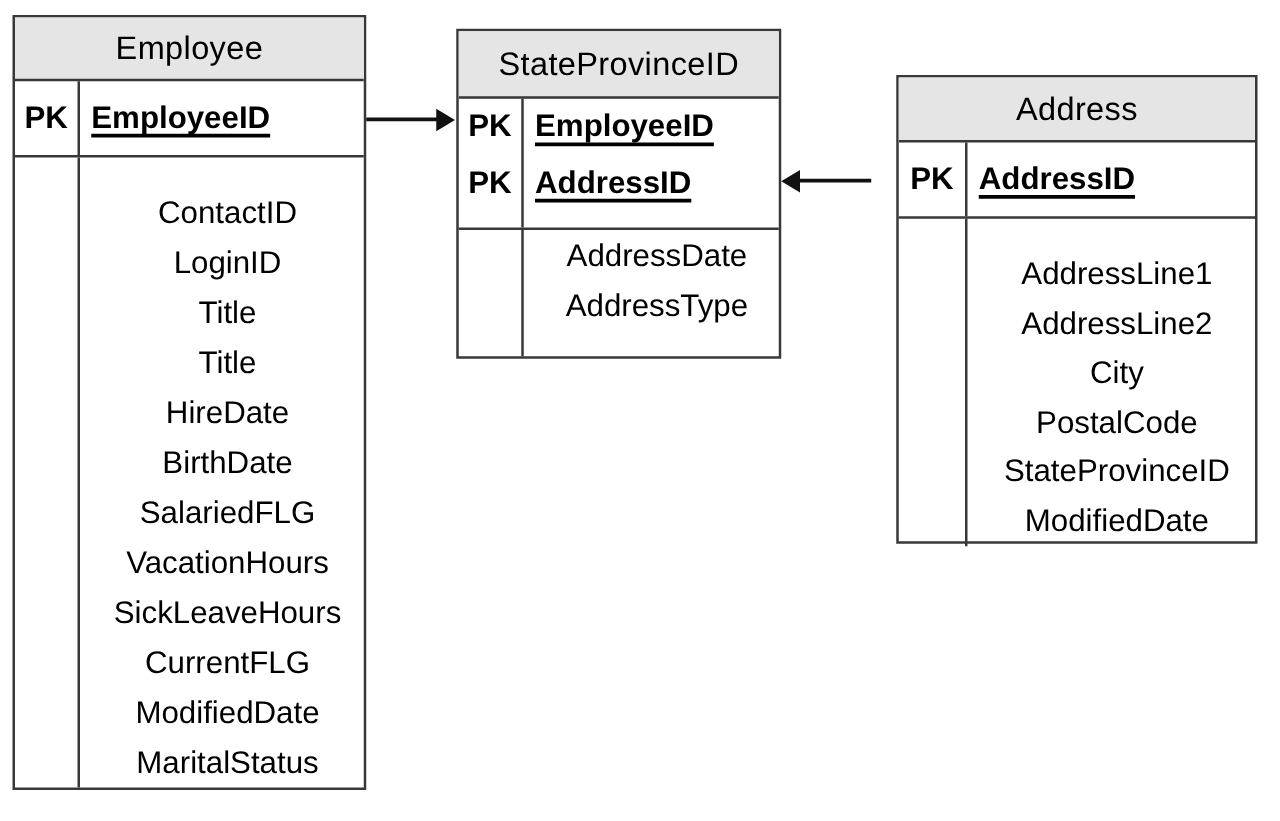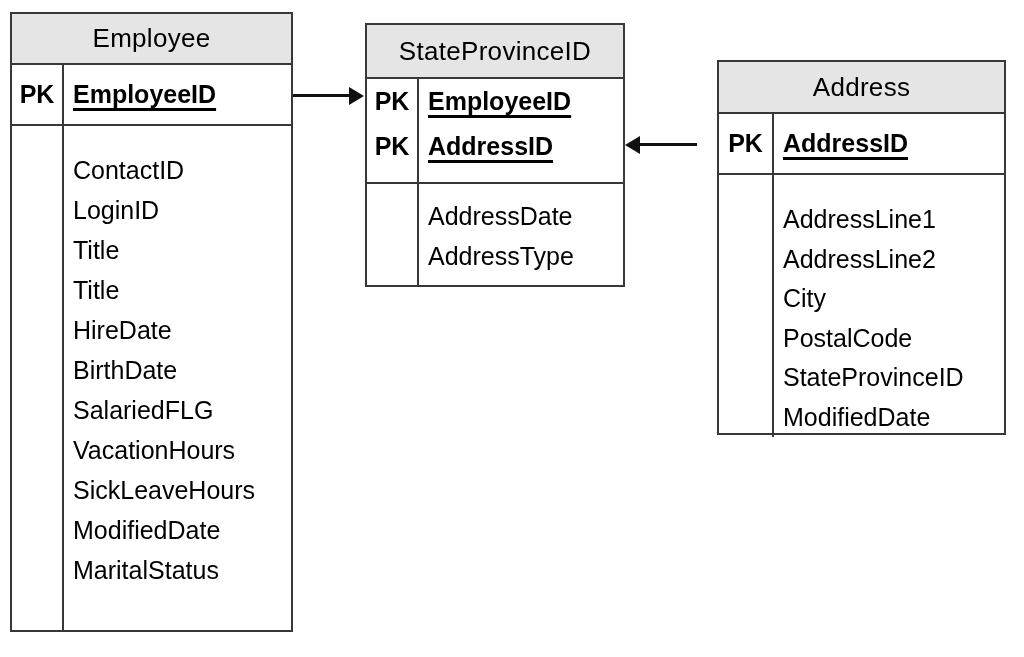--- a/index.html
+++ b/index.html
@@ -72,20 +72,21 @@
     font-size: 25px;
     text-decoration: underline;
     text-decoration-thickness: 2.5px;
     text-underline-offset: 5px;
     white-space: nowrap;
   }
   .attr-col {
     box-sizing: border-box;
     padding-left: 9px;
     flex: 1 1 auto;
+    text-align: center;
   }
   .attr {
     font-size: 25px;
     white-space: nowrap;
   }
   
   #entity-employee { left: 10px; top: 12px; width: 283px; height: 620px; }
   #entity-employee .entity-header { height: 51px; }
   #entity-employee .key-section { height: 61px; }
   #entity-employee .pk-col { width: 52px; }
@@ -102,21 +103,21 @@
     justify-content: flex-start;
     padding-top: 0;
   }
   #entity-employeeaddress .key-section .pk-label,
   #entity-employeeaddress .key-section .pk-field {
     line-height: 45px;
     height: 45px;
     display: flex;
     align-items: center;
   }
-  #entity-employeeaddress .attr-col { padding-top: 12px; }
+  #entity-employeeaddress .attr-col { padding-top: 1px; }
   #entity-employeeaddress .attr { line-height: 40px; }
   
   #entity-address { left: 697px; top: 60px; width: 289px; height: 375px; margin-left: 20px; }
   #entity-address .entity-header { height: 52px; }
   #entity-address .key-section { height: 61px; }
   #entity-address .pk-col { width: 55px; }
   #entity-address .attr-col { padding-top: 25px; }
   #entity-address .attr { line-height: 39.5px; }
   
   .arrow-shaft {
@@ -166,20 +167,21 @@
       <div class="attr-col">
         <div class="attr">ContactID</div>
         <div class="attr">LoginID</div>
         <div class="attr">Title</div>
         <div class="attr">Title</div>
         <div class="attr">HireDate</div>
         <div class="attr">BirthDate</div>
         <div class="attr">SalariedFLG</div>
         <div class="attr">VacationHours</div>
         <div class="attr">SickLeaveHours</div>
+        <div class="attr">CurrentFLG</div>
         <div class="attr">ModifiedDate</div>
         <div class="attr">MaritalStatus</div>
       </div>
     </div>
   </div>
 
   <div class="entity" id="entity-employeeaddress">
     <div class="entity-header">
       <span>StateProvinceID</span>
     </div>

